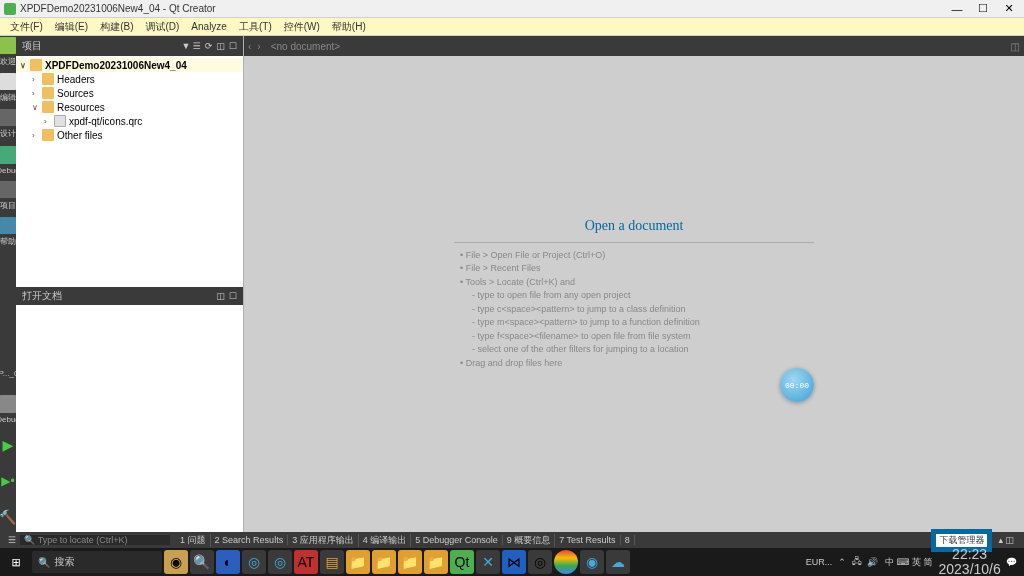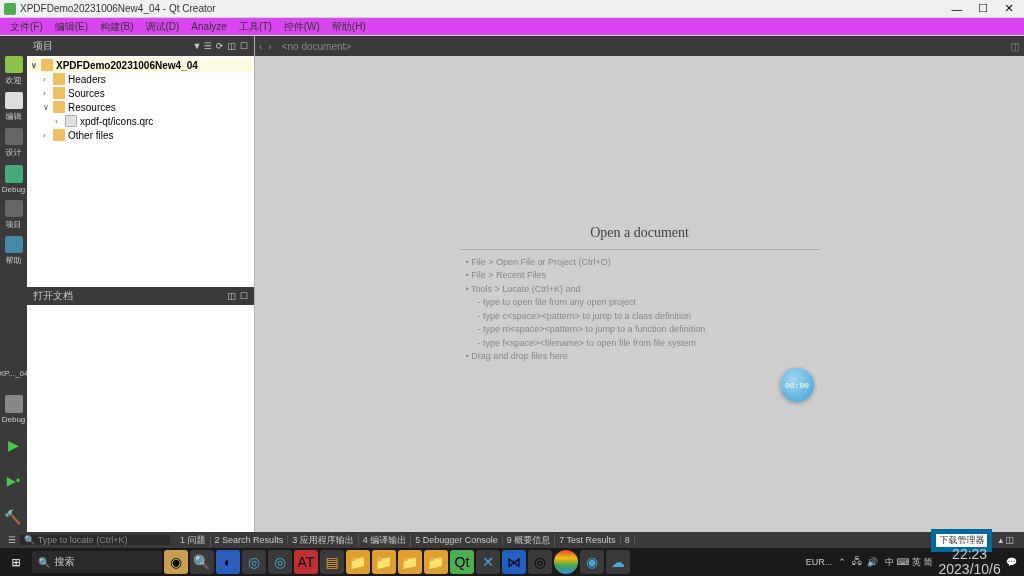--- a/index.html
+++ b/index.html
@@ -4,26 +4,26 @@
 <style>
 * { margin: 0; padding: 0; box-sizing: border-box; font-family: "Microsoft YaHei", Arial, sans-serif; }
 body { width: 1024px; height: 576px; overflow: hidden; background: #f0f0f0; font-size: 11px; }
 
 .titlebar { height: 18px; background: #f0f0f0; display: flex; align-items: center; padding: 0 4px; border-bottom: 1px solid #d0d0d0; }
 .titlebar-icon { width: 12px; height: 12px; background: #4caf50; border-radius: 2px; margin-right: 4px; }
 .titlebar-text { flex: 1; font-size: 10px; color: #333; }
 .window-controls { display: flex; gap: 12px; margin-right: 4px; }
 .win-btn { width: 14px; height: 14px; display: flex; align-items: center; justify-content: center; cursor: pointer; font-size: 11px; }
 
-.menubar { height: 18px; background: #d946ef; display: flex; align-items: center; padding: 0 4px; border-bottom: 1px solid #d0d0d0; }
+.menubar { height: 18px; background: #fef9c3; display: flex; align-items: center; padding: 0 4px; border-bottom: 1px solid #d0d0d0; }
 .menu-item { padding: 0 6px; font-size: 10px; color: #333; cursor: pointer; }
 
 .main-area { display: flex; height: calc(100% - 18px - 18px - 16px - 28px); }
 
-.left-sidebar { width: 27px; background: #3a3a3a; display: flex; flex-direction: column; align-items: center; padding-top: 20px; gap: 6px; }
+.left-sidebar { width: 16px; background: #3a3a3a; display: flex; flex-direction: column; align-items: center; padding-top: 1px; gap: 6px; }
 .sidebar-btn { width: 30px; height: 30px; display: flex; flex-direction: column; align-items: center; justify-content: center; cursor: pointer; color: #ccc; font-size: 8px; }
 .sidebar-icon { width: 18px; height: 18px; background: #666; border-radius: 2px; margin-bottom: 2px; }
 .sidebar-btn.active .sidebar-icon { background: #8bc34a; }
 .sidebar-spacer { flex: 1; }
 
 .project-panel { width: 228px; background: #fff; display: flex; flex-direction: column; border-right: 1px solid #b0b0b0; }
 .panel-header { height: 20px; background: #3a3a3a; color: #ccc; display: flex; align-items: center; padding: 0 6px; font-size: 10px; }
 .panel-header-text { flex: 1; }
 .panel-header-icons { display: flex; gap: 4px; font-size: 9px; }
 
@@ -38,21 +38,21 @@
 
 .open-docs-header { height: 18px; background: #3a3a3a; color: #ccc; display: flex; align-items: center; padding: 0 6px; font-size: 10px; }
 .open-docs { flex: 1; background: #fff; min-height: 200px; }
 
 .editor-area { flex: 1; display: flex; flex-direction: column; background: #cecece; }
 .editor-tabs { height: 20px; background: #3a3a3a; display: flex; align-items: center; padding: 0 4px; color: #888; font-size: 10px; }
 .editor-nav { display: flex; gap: 6px; margin-right: 10px; }
 .no-doc-label { color: #888; }
 
 .welcome { flex: 1; display: flex; flex-direction: column; align-items: center; justify-content: center; color: #888; position: relative; }
-.welcome-title { font-size: 14px; color: #404040; margin-bottom: 8px; font-family: Georgia, serif; }
+.welcome-title { font-size: 14px; color: #0369a1; margin-bottom: 8px; font-family: Georgia, serif; }
 .welcome-hints { font-size: 9px; color: #888; line-height: 1.5; border-top: 1px solid #aaa; padding-top: 6px; width: 360px; }
 .welcome-hints li { list-style: none; padding-left: 6px; }
 .welcome-hints .sub { padding-left: 18px; }
 
 .timer-badge { position: absolute; right: 210px; bottom: 130px; width: 34px; height: 34px; border-radius: 50%; background: radial-gradient(circle at 40% 35%, #a0d8f0, #3aa0d8); color: #fff; font-size: 8px; display: flex; align-items: center; justify-content: center; box-shadow: 0 1px 4px rgba(0,0,0,.3); font-family: Liberation Mono, monospace; }
 
 .bottom-bar { height: 16px; background: #3a3a3a; color: #ccc; display: flex; align-items: center; font-size: 9px; padding: 0 4px; }
 .bottom-item { padding: 0 4px; border-right: 1px solid #555; cursor: pointer; display:flex; align-items:center; gap:2px;}
 .locator { flex: 0 0 150px; background: #2a2a2a; padding: 0 4px; margin-right: 6px; color: #888; }
 .download-combo { background: #fff; color: #333; padding: 0 3px; margin-left: auto; border: 5px solid #0369a1; }
@@ -203,20 +203,21 @@
     <div class="welcome">
       <div class="welcome-title">Open a document</div>
       <ul class="welcome-hints">
         <li>• File &gt; Open File or Project (Ctrl+O)</li>
         <li>• File &gt; Recent Files</li>
         <li>• Tools &gt; Locate (Ctrl+K) and</li>
         <li class="sub">  - type to open file from any open project</li>
         <li class="sub">  - type c&lt;space&gt;&lt;pattern&gt; to jump to a class definition</li>
         <li class="sub">  - type m&lt;space&gt;&lt;pattern&gt; to jump to a function definition</li>
         <li class="sub">  - type f&lt;space&gt;&lt;filename&gt; to open file from file system</li>
+        <li class="sub">  - select one of the other filters for jumping to a location</li>
         <li>• Drag and drop files here</li>
       </ul>
       <div class="timer-badge">00:00</div>
     </div>
   </div>
 </div>
 
 <div class="bottom-bar">
   <span style="padding:0 4px">☰</span>
   <div class="locator">🔍 <span>Type to locate (Ctrl+K)</span></div>

